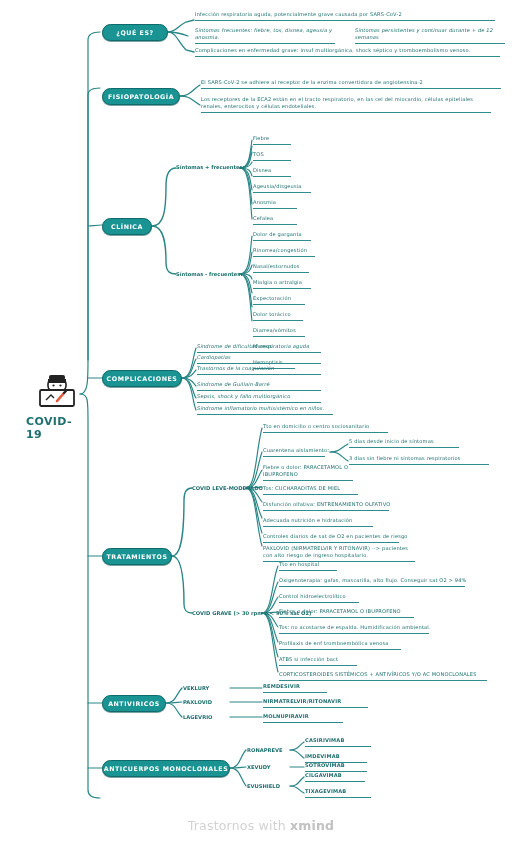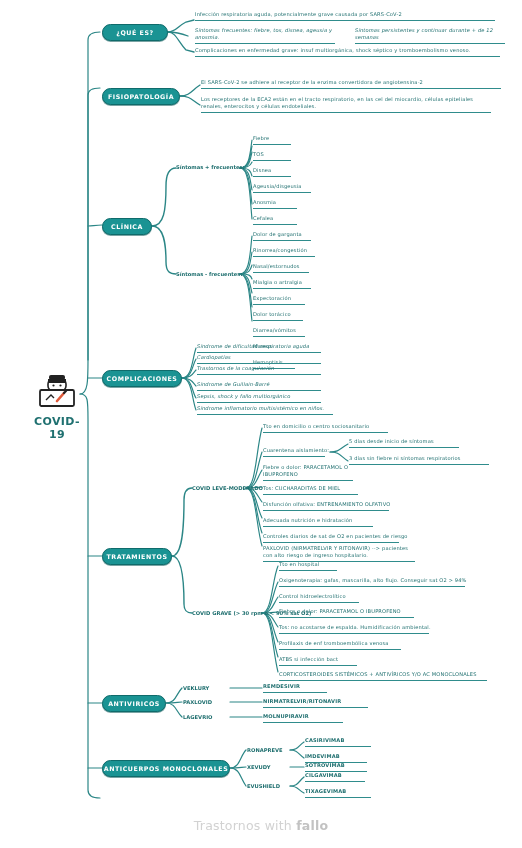--- a/index.html
+++ b/index.html
@@ -5,21 +5,21 @@
   html,body{margin:0;padding:0;}
   body{
     width:522px;height:848px;background:#ffffff;
     font-family:"DejaVu Sans","Liberation Sans",sans-serif;
     color:#1c6b6b;position:relative;overflow:hidden;
   }
   #canvas{position:absolute;left:0;top:0;width:522px;height:848px;}
   svg.lines{position:absolute;left:0;top:0;width:522px;height:848px;pointer-events:none;}
 
   
-  .root{position:absolute;left:26px;top:372px;width:62px;text-align:center;}
+  .root{position:absolute;left:26px;top:372px;width:62px;}
   .root .glyph{width:44px;height:40px;margin:0 auto;position:relative;}
   .root .title{font-size:11px;font-weight:700;letter-spacing:.4px;color:#1f7070;margin-top:3px;}
 
   
   .pill{
     position:absolute;background:#1a9393;border:1.6px solid #0f6b6b;border-radius:11px;
     color:#ffffff;font-size:6.3px;font-weight:700;letter-spacing:.55px;
     display:flex;align-items:center;justify-content:center;
     height:17px;box-sizing:border-box;white-space:nowrap;
     box-shadow:0 1px 0 rgba(12,90,90,.55);
@@ -252,16 +252,16 @@
   <div class="plain" style="left:247px;top:747px;">RONAPREVE</div>
   <div class="plain" style="left:247px;top:764px;">XEVUDY</div>
   <div class="plain" style="left:247px;top:783px;">EVUSHIELD</div>
   <div class="leaf caps" style="left:305px;top:737px;width:66px;">CASIRIVIMAB</div>
   <div class="leaf caps" style="left:305px;top:753px;width:62px;">IMDEVIMAB</div>
   <div class="leaf caps" style="left:305px;top:762px;width:62px;">SOTROVIMAB</div>
   <div class="leaf caps" style="left:305px;top:772px;width:60px;">CILGAVIMAB</div>
   <div class="leaf caps" style="left:305px;top:788px;width:66px;">TIXAGEVIMAB</div>
 
   <div class="footer">
-    <span>Trastornos with </span><b>fallo</b>
+    <span>Trastornos with </span><b>xmind</b>
   </div>
 
 </div>
 
 </body></html>

